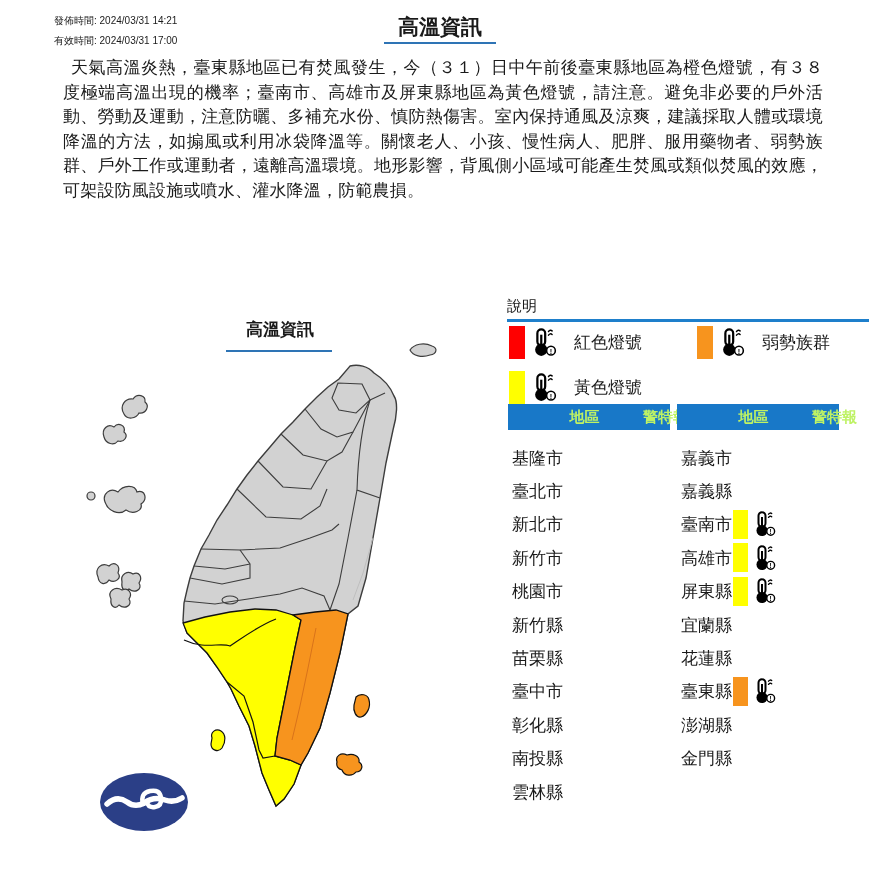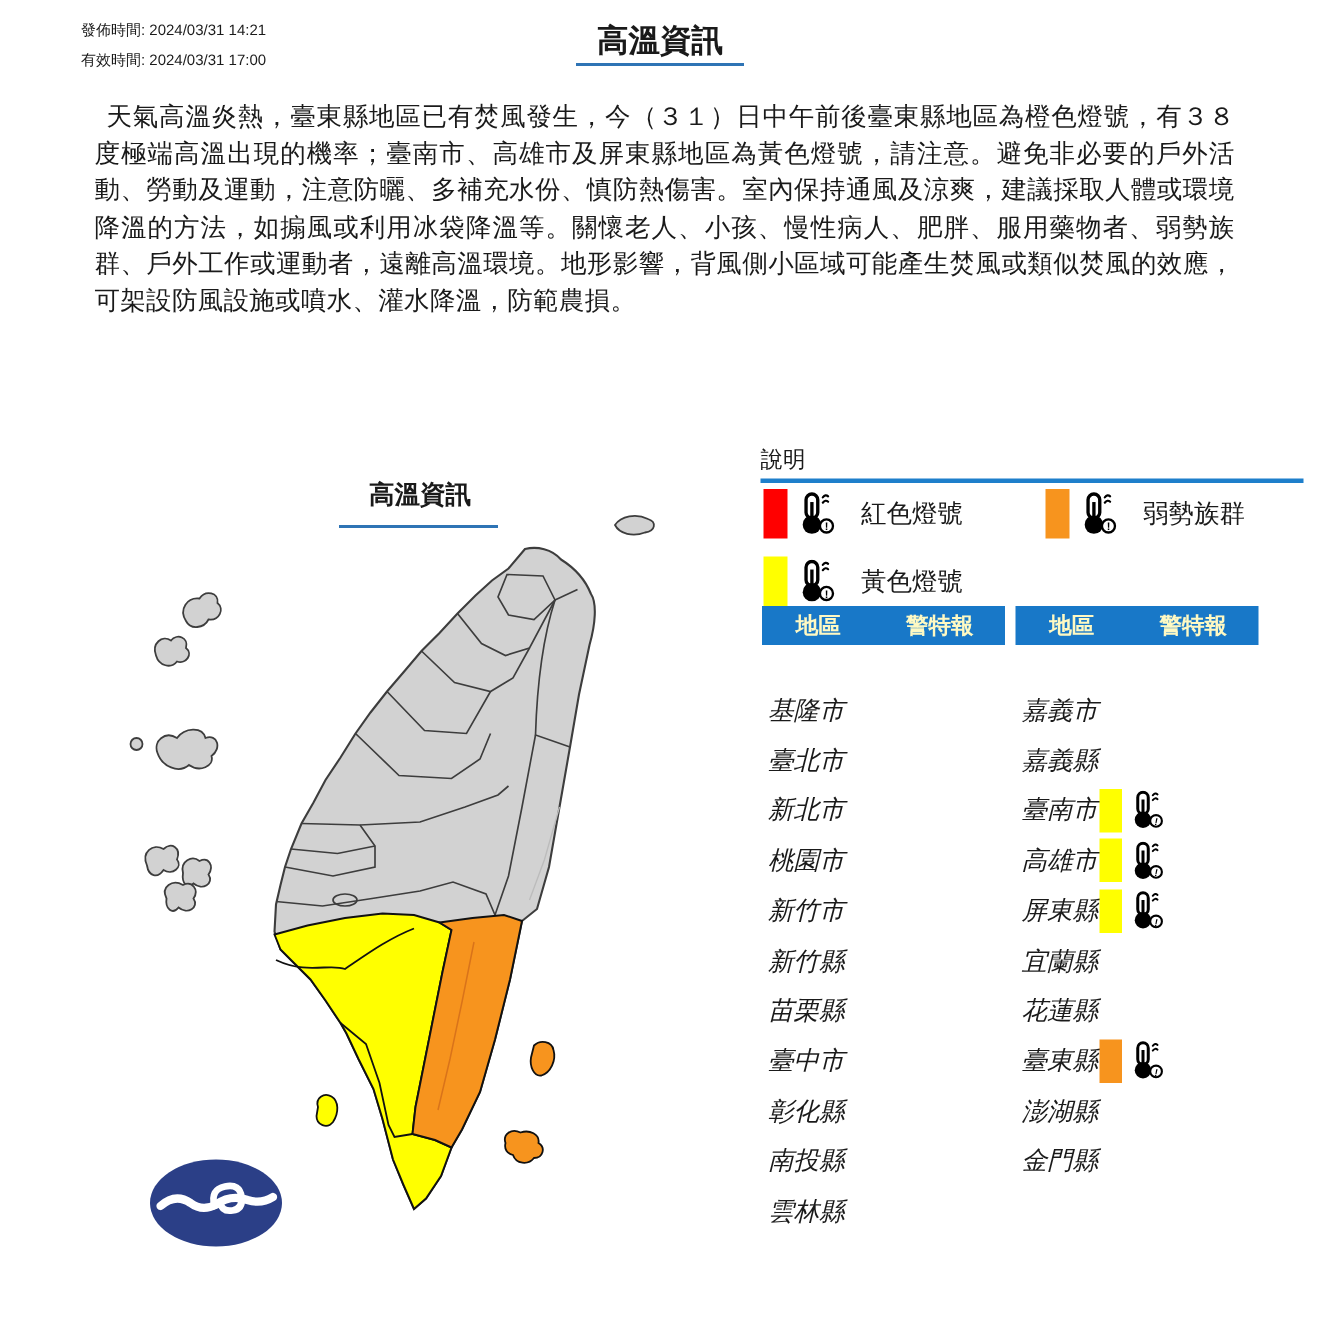--- a/index.html
+++ b/index.html
@@ -7,21 +7,21 @@
     font-family:"Liberation Sans","DejaVu Sans",sans-serif; color:#1a1a1a; }
   .abs { position:absolute; }
 
   
   #times { left:18px; top:11px; font-size:10px; line-height:19.5px; white-space:pre;margin-left:36px; }
   #page-title { left:50%; top:13px; transform:translateX(-50%); font-size:21px; font-weight:bold;
     padding:0 14px 5px 14px; }
   #page-title-underline { left:50%; top:42px; transform:translateX(-50%); width:112px; height:2px; }
 
   
-  #bulletin { left:63px; top:66px; width:760px; font-size:17px; line-height:24.5px;
+  #bulletin { left:63px; top:56px; width:760px; font-size:17px; line-height:24.5px;
     text-align:justify; text-indent:8px; letter-spacing:0.2px; }
 
   
   #map-title { left:228px; top:318px; width:104px; text-align:center; font-size:17px; font-weight:bold; }
   #map-title-underline { left:226px; top:350px; width:106px; height:2px; }
   #taiwan-map { left:80px; top:338px; width:390px; height:500px; }
   #cwb-logo { left:98px; top:771px; width:92px; height:63px; }
 
   
   #legend-title { left:507px; top:297px; font-size:15px; }
@@ -32,22 +32,22 @@
   .legend-label { font-size:17px; margin-left:12px; }
   #legend-item-red { left:509px; top:326px; }
   #legend-item-orange { left:697px; top:326px; }
   #legend-item-yellow { left:509px; top:371px; }
 
   
   .region-table { top:404px; width:162px; }
   #table-left { left:508px; }
   #table-right { left:677px; }
   .thead { display:grid; grid-template-columns:75px 87px; height:26px; align-items:center;
-    color:#fef9c3; font-size:15px; font-weight:bold; text-align:center; }
-  .tbody { padding-top:27px;font-style:italic; }
+    color:#bef264; font-size:15px; font-weight:bold; text-align:center;padding-left:39px; }
+  .tbody { padding-top:11px; }
   .trow { position:relative; height:33.4px; }
   .cell-name { position:absolute; left:4px; top:50%; transform:translateY(-50%); font-size:17px; }
   .cell-warn { position:absolute; left:56px; top:2px; display:flex; align-items:center; gap:4px; }
   .warn-swatch { width:15px; height:29px; }
   .cell-warn .thermo { width:24px; height:26px; }
 
   .thermo svg { width:100%; height:100%; display:block; }
 </style>
 </head>
 <body>
@@ -176,26 +176,26 @@
         <span class="cell-name">臺北市</span>
 
       </div>
 
       <div class="trow">
         <span class="cell-name">新北市</span>
 
       </div>
 
       <div class="trow">
+        <span class="cell-name">新竹市</span>
+
+      </div>
+
+      <div class="trow">
         <span class="cell-name">桃園市</span>
-
-      </div>
-
-      <div class="trow">
-        <span class="cell-name">新竹市</span>
 
       </div>
 
       <div class="trow">
         <span class="cell-name">新竹縣</span>
 
       </div>
 
       <div class="trow">
         <span class="cell-name">苗栗縣</span>

